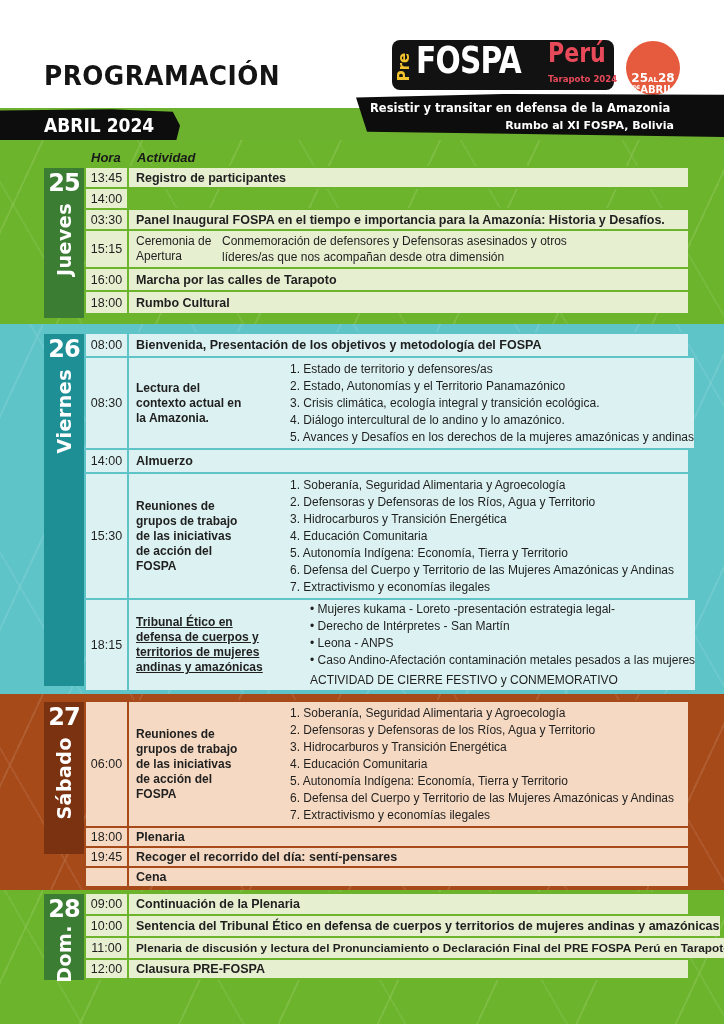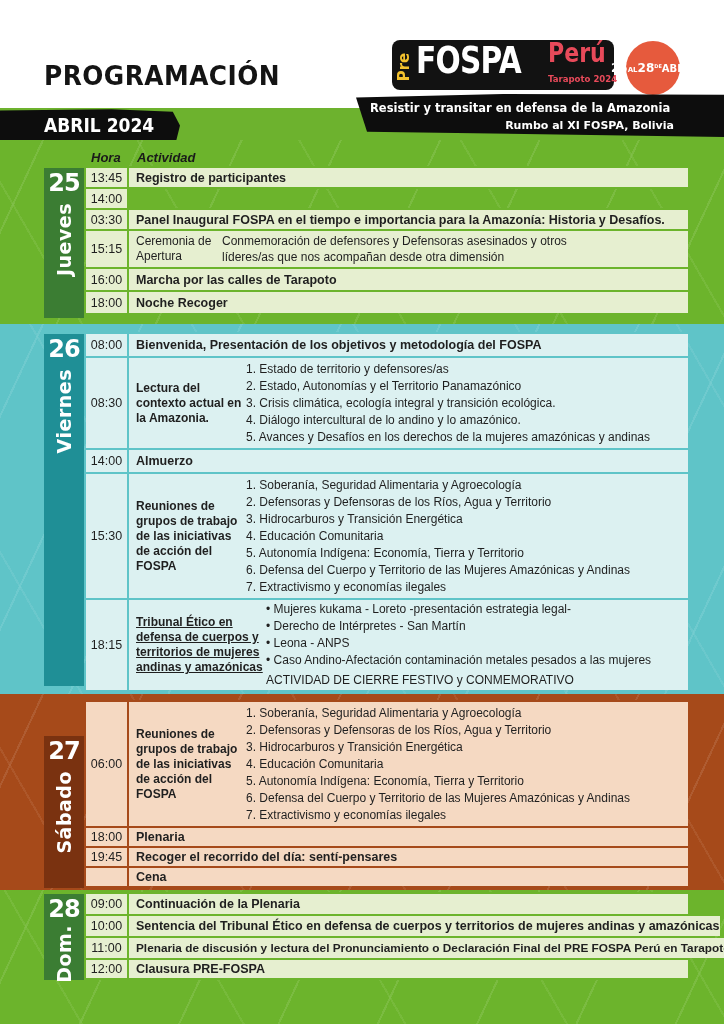--- a/index.html
+++ b/index.html
@@ -76,21 +76,21 @@
   }
   .logo-city {
     position: absolute; left: 548px; top: 73px;
     color: #e84a5a; font-weight: 700; font-size: 9.5px;
     font-family: "DejaVu Sans", sans-serif;
     transform: scaleX(0.9); transform-origin: left top; white-space: nowrap;
   }
   .date-badge {
     position: absolute; left: 626px; top: 41px; width: 54px; height: 54px;
     border-radius: 50%; background: #e65a3d; color: #fff;
-    display: flex; flex-direction: row; align-items: center; justify-content: center;
+    display: flex; flex-direction: column; align-items: center; justify-content: flex-end;
     font-weight: 700; font-family: "DejaVu Sans", sans-serif; line-height: 1;
   }
   .date-badge .d1 { font-size: 12px; white-space: nowrap; }
   .date-badge .d1 small { font-size: 7px; }
   .date-badge .d2 { font-size: 10px; margin-top: 1px; white-space: nowrap; }
   .date-badge .d2 small { font-size: 5px; vertical-align: top; }
 
   
   .section { position: absolute; left: 0; width: 724px; }
   .sec-green-top { top: 140px; height: 184px; background: #6cb42c; }
@@ -132,21 +132,21 @@
   }
   .cell-act {
     flex: 1; display: flex; align-items: center;
     padding-left: 7px; font-size: 12.5px; font-weight: 700;
     font-family: "Liberation Sans", sans-serif;
     white-space: nowrap;
   }
   .sub-title { width: 110px; flex: 0 0 110px; font-weight: 700; line-height: 15px; white-space: normal; font-size: 12px; }
   .sub-title.wide { width: 130px; flex: 0 0 130px; text-decoration: underline; }
   .list { font-weight: 400; font-size: 12px; line-height: 17px; }
-  .list li { list-style: none; }
+  .list li { list-style: none; margin-left: 44px; }
   .desc { font-weight: 400; line-height: 16px; padding-left: 0; font-size: 12px; }
 
   
   .t-green .row { border-top: 2px solid #6cb42c; }
   .t-green .cell-time, .t-green .cell-act { background: #e6efd0; }
   .t-green .cell-time { border-right: 2px solid #6cb42c; }
   
   .t-teal .row { border-top: 2px solid #5fc4c8; }
   .t-teal .cell-time, .t-teal .cell-act { background: #dcf1f1; }
   .t-teal .cell-time { border-right: 2px solid #5fc4c8; }
@@ -225,21 +225,21 @@
         <div>líderes/as que nos acompañan desde otra dimensión</div>
       </div>
     </div>
   </div>
   <div class="row" style="height:23px">
     <div class="cell-time">16:00</div>
     <div class="cell-act">Marcha por las calles de Tarapoto</div>
   </div>
   <div class="row" style="height:23px">
     <div class="cell-time">18:00</div>
-    <div class="cell-act">Noche Recoger</div>
+    <div class="cell-act">Rumbo Cultural</div>
   </div>
 </div>
 
 <div class="day-tab tab-teal" style="top:334px;height:352px">
   <div class="day-num">26</div>
   <div class="day-name">Viernes</div>
 </div>
 <div class="table t-teal" style="top:332px">
   <div class="row" style="height:24px">
     <div class="cell-time">08:00</div>
@@ -285,21 +285,21 @@
         <li>• Mujeres kukama - Loreto -presentación estrategia legal-</li>
         <li>• Derecho de Intérpretes - San Martín</li>
         <li>• Leona - ANPS</li>
         <li>• Caso Andino-Afectación contaminación metales pesados a las mujeres</li>
         <li style="margin-top:3px">ACTIVIDAD DE CIERRE FESTIVO y CONMEMORATIVO</li>
       </ul>
     </div>
   </div>
 </div>
 
-<div class="day-tab tab-brown" style="top:736px;height:152px">
+<div class="day-tab tab-brown" style="top:702px;height:152px">
   <div class="day-num">27</div>
   <div class="day-name">Sábado</div>
 </div>
 <div class="table t-brown" style="top:700px">
   <div class="row" style="height:126px">
     <div class="cell-time">06:00</div>
     <div class="cell-act">
       <div class="sub-title">Reuniones de grupos de trabajo de las iniciativas de acción del FOSPA</div>
       <ul class="list">
         <li>1.  Soberanía, Seguridad Alimentaria y Agroecología</li>

